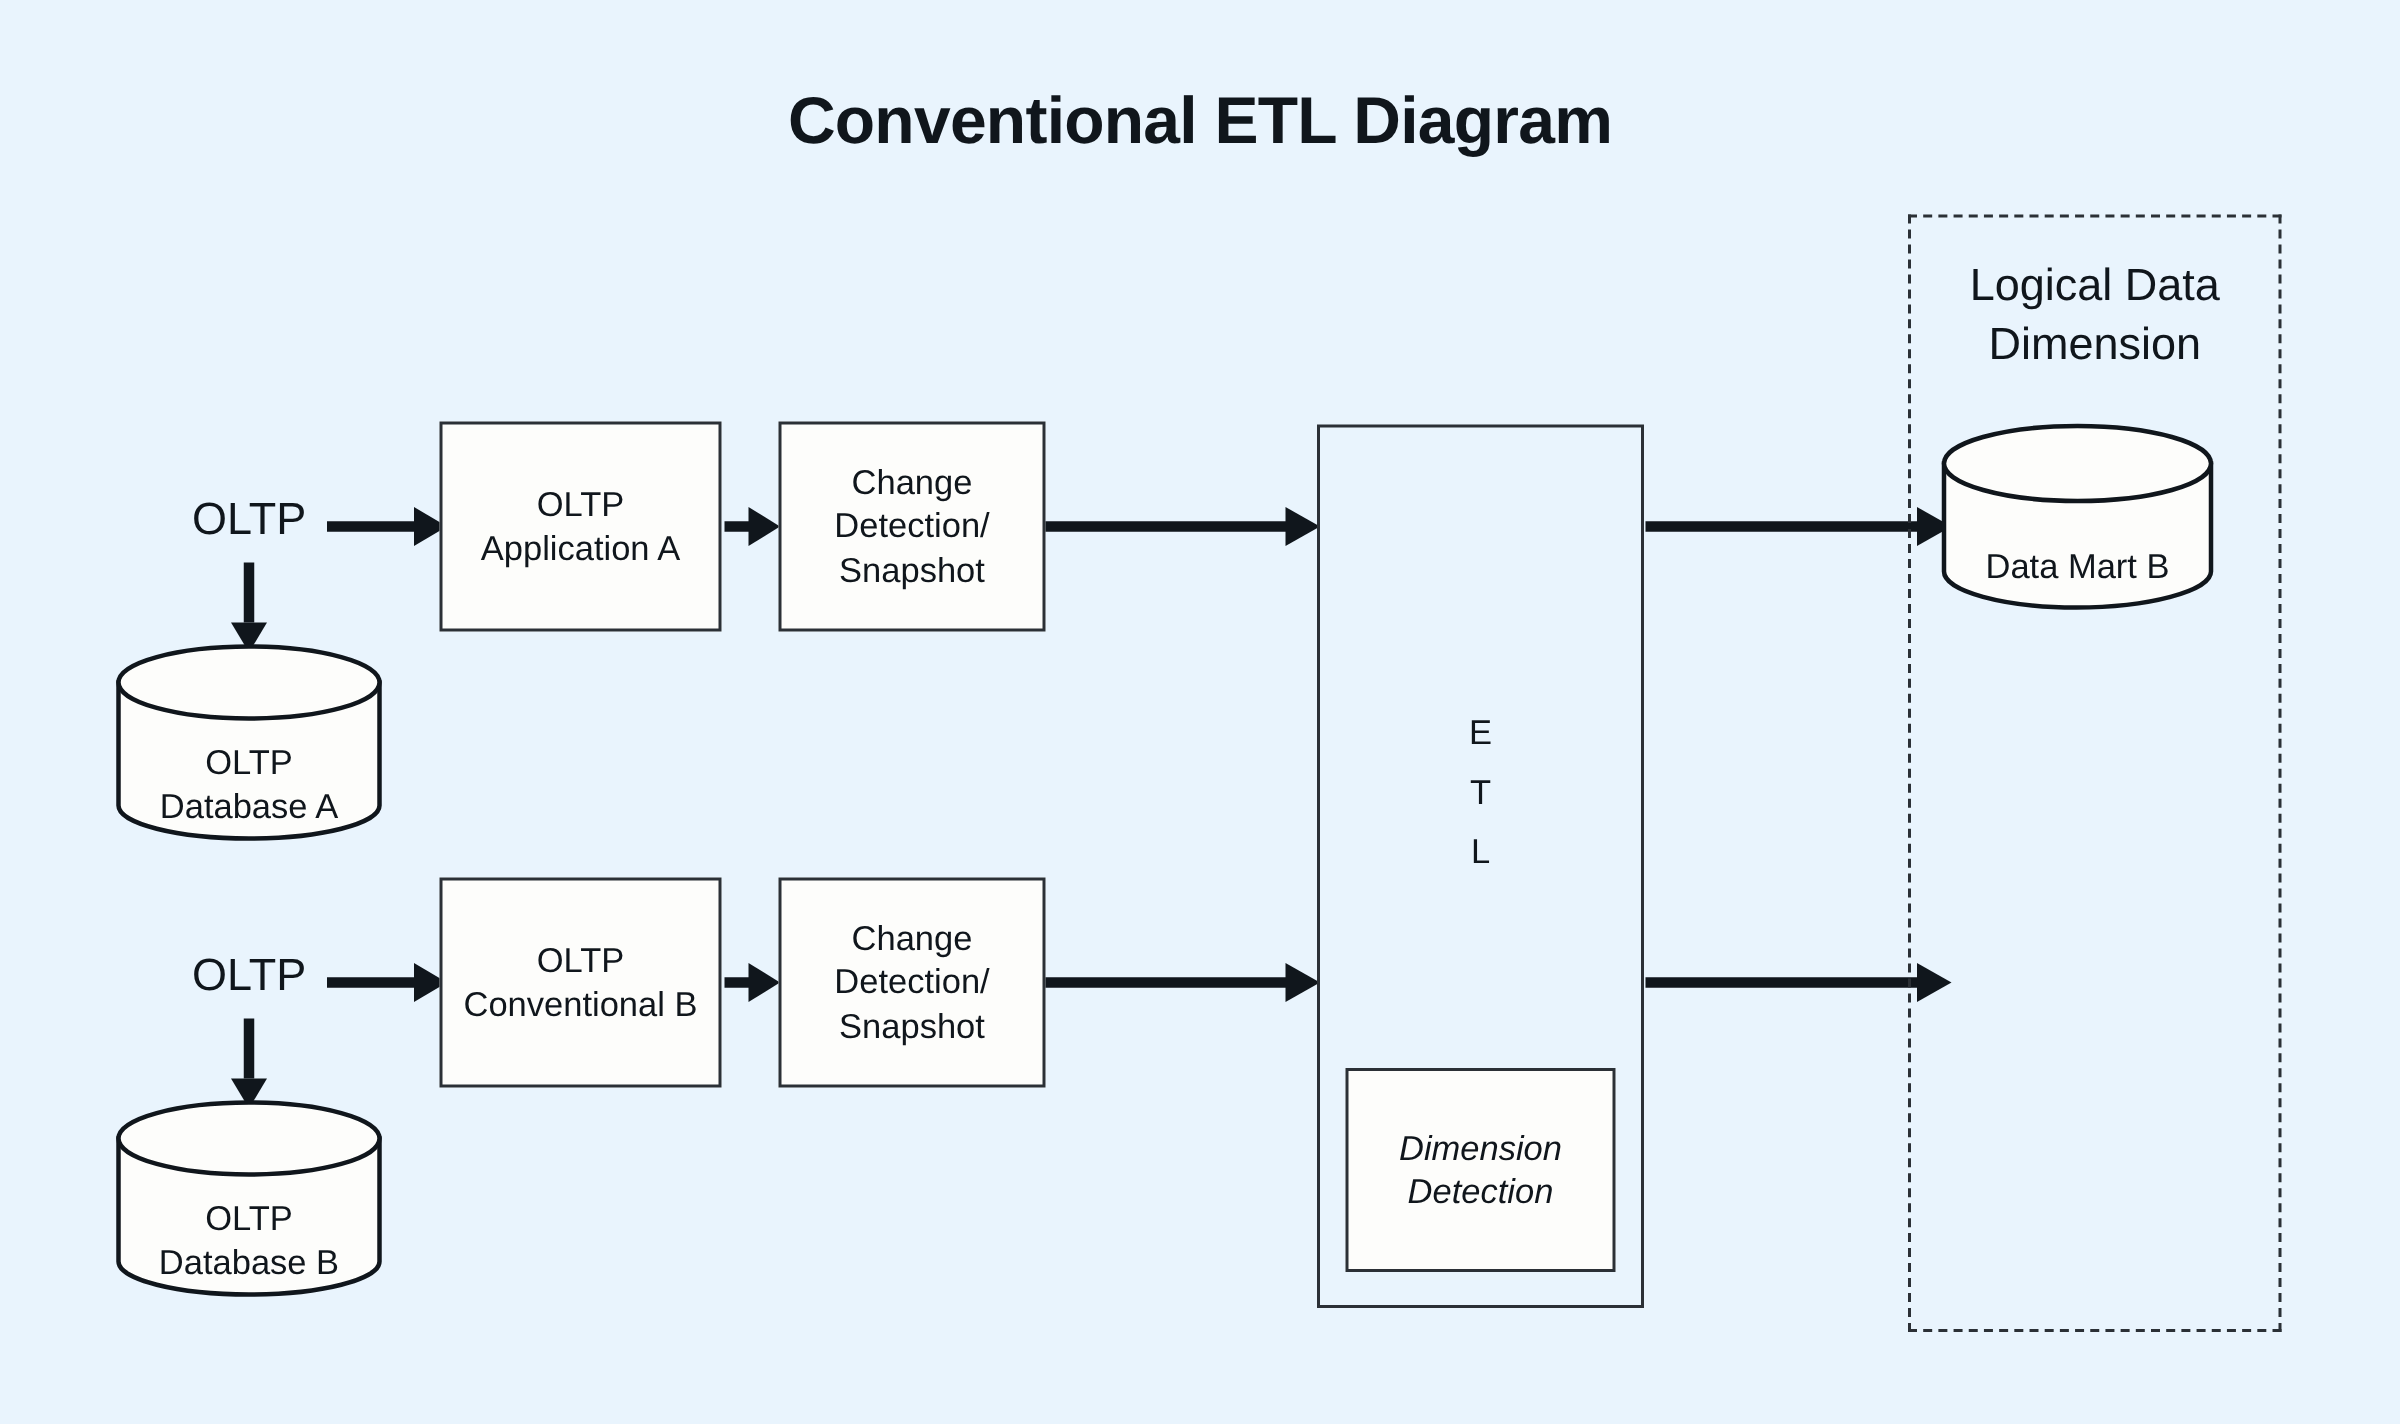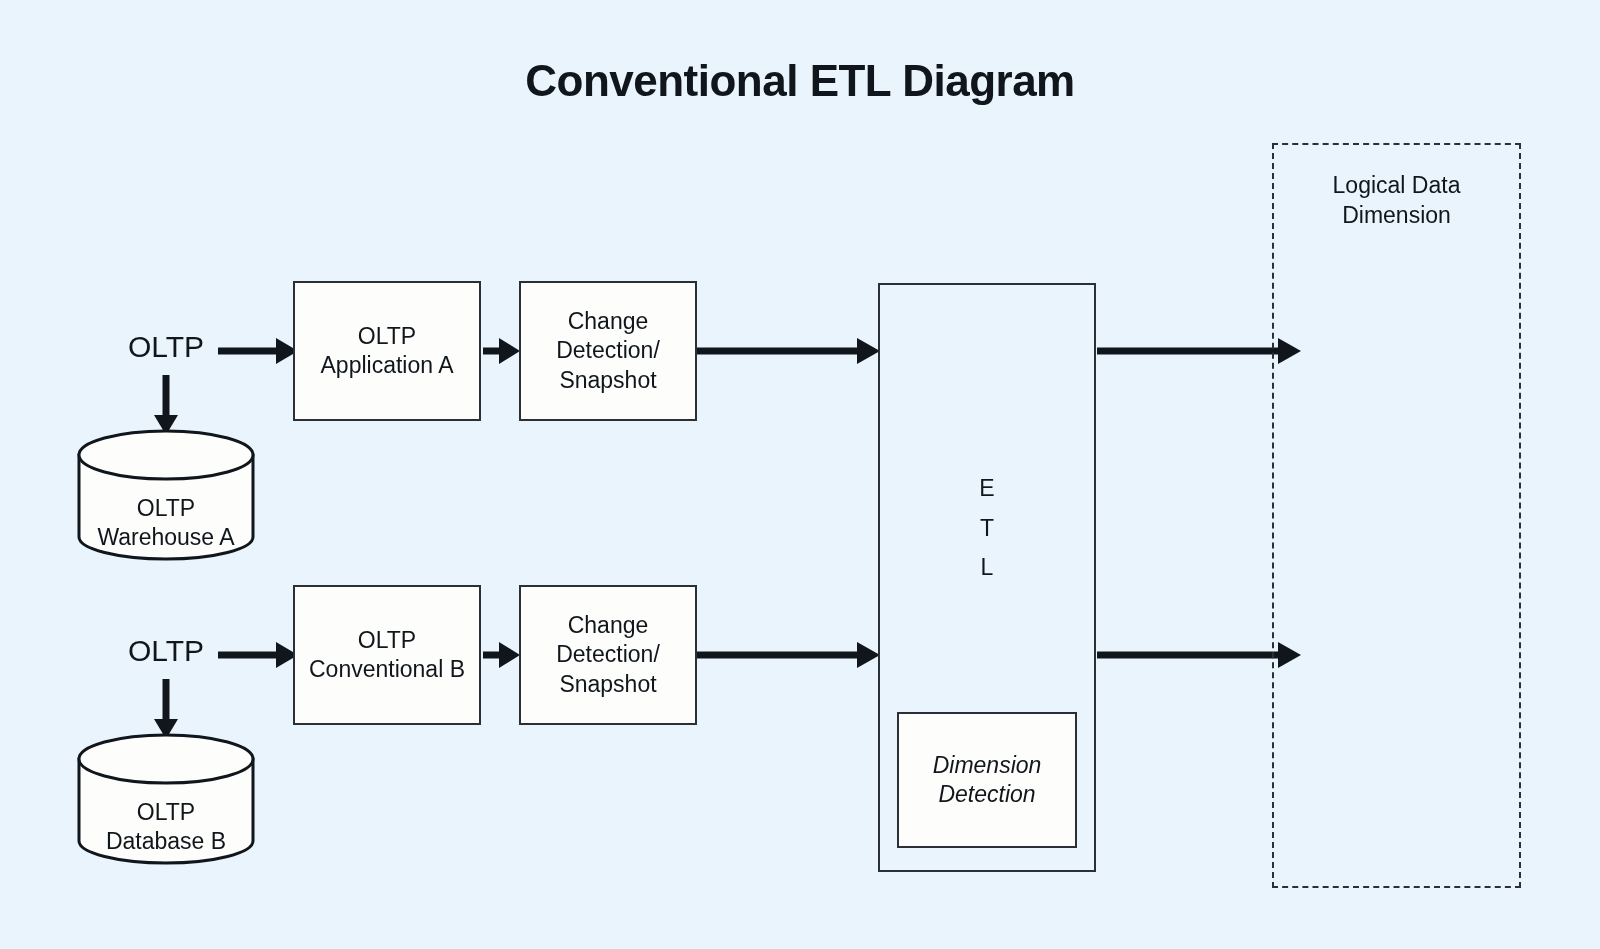--- a/index.html
+++ b/index.html
@@ -59,21 +59,21 @@
   .dashed-box {
     position: absolute;
     border: 2px dashed #2b3036;
     box-sizing: border-box;
     background: transparent;
   }
   .dashed-title {
     position: absolute;
     width: 100%;
     text-align: center;
-    font-size: 23px;
+    font-size: 30px;
     line-height: 1.3;
     color: #10161c;
   }
   .plain-label {
     position: absolute;
     font-size: 30px;
     color: #10161c;
     white-space: nowrap;
   }
   .cyl {
@@ -114,21 +114,21 @@
     </svg>
   </div>
 
   <div class="cyl" style="left:76px; top:425px;">
     <svg width="180" height="140" viewBox="0 0 180 140">
       <path d="M3,30 L3,112 C3,124 42,134 90,134 C138,134 177,124 177,112 L177,30 Z" fill="#fdfdfb" stroke="#10161c" stroke-width="3"></path>
       <ellipse cx="90" cy="30" rx="87" ry="24" fill="#fdfdfb" stroke="#10161c" stroke-width="3"></ellipse>
     </svg>
     <div class="cyl-text" style="top:69px;">
       <div>OLTP</div>
-      <div>Warehouse A</div>
+      <div>Database A</div>
     </div>
   </div>
 
   <div class="node-box" style="left:293px; top:281px; width:188px; height:140px;">
     <div>
       <div>OLTP</div>
       <div>Application A</div>
     </div>
   </div>
 
@@ -239,15 +239,24 @@
     </svg>
   </div>
 
   <div class="dashed-box" style="left:1272px; top:143px; width:249px; height:745px;">
     <div class="dashed-title" style="top:26px;">
       <div>Logical Data</div>
       <div>Dimension</div>
     </div>
   </div>
 
+  <div class="cyl" style="left:1293px; top:281px;">
+    <svg width="184" height="132" viewBox="0 0 184 132">
+      <path d="M3,28 L3,100 C3,113 43,124 91,124 C139,124 181,113 181,100 L181,28 Z" fill="#fdfdfb" stroke="#10161c" stroke-width="3"></path>
+      <ellipse cx="92" cy="28" rx="89" ry="25" fill="#fdfdfb" stroke="#10161c" stroke-width="3"></ellipse>
+    </svg>
+    <div class="cyl-text" style="top:82px;">
+      <div>Data Mart B</div>
+    </div>
+  </div>
 
 
 </div>
 
 </body></html>

